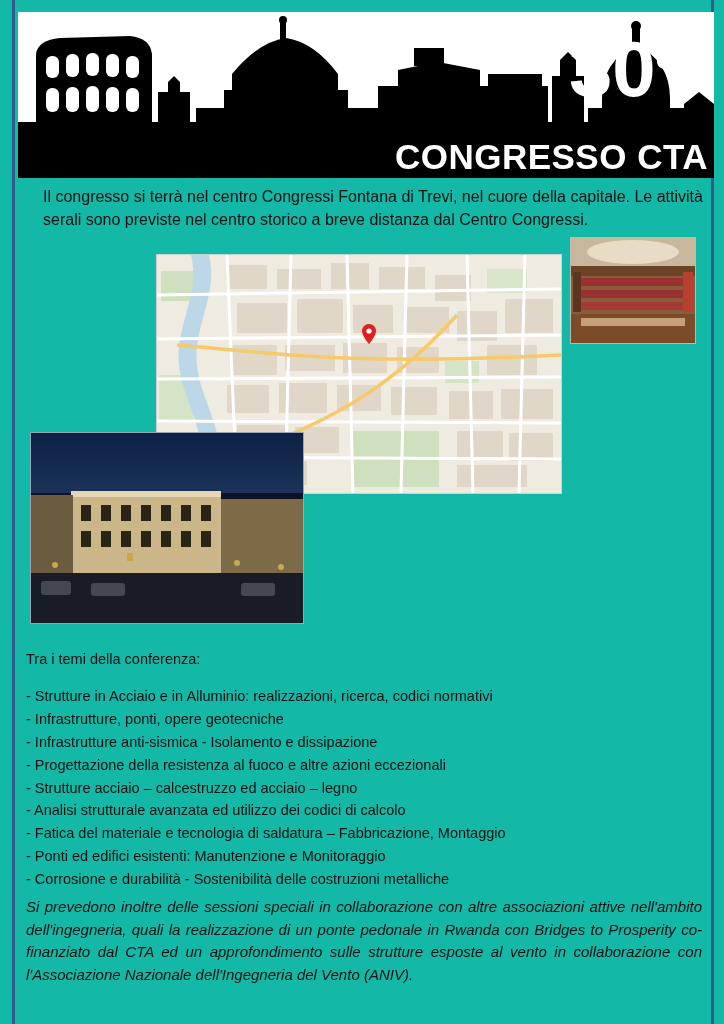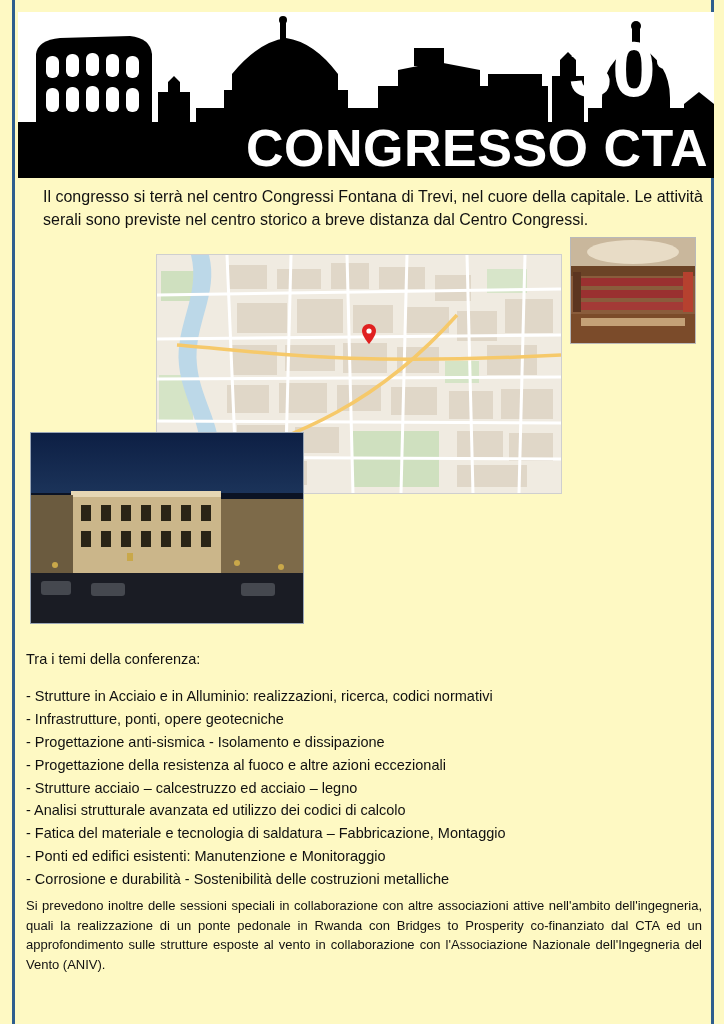--- a/index.html
+++ b/index.html
@@ -12,21 +12,21 @@
     height: 1024px;
     font-family: "Liberation Sans", sans-serif;
     color: #1a1a1a;
     position: relative;
     overflow: hidden;
   }
   .page {
     position: relative;
     width: 724px;
     height: 1024px;
-    background: #fef9c3;
+    background: #14b8a6;
     box-sizing: border-box;
   }
   
   .left-rule {
     position: absolute;
     left: 12px;
     top: 0;
     width: 3px;
     height: 1024px;
     background: #2e5e8e;
@@ -50,21 +50,21 @@
     overflow: hidden;
     background: #ffffff;
   }
   .banner svg {
     display: block;
   }
   .banner-title {
     position: absolute;
     right: 6px;
     bottom: 4px;
-    font-size: 52px;
+    font-size: 35px;
     line-height: 1;
     font-weight: bold;
     color: #ffffff;
     letter-spacing: 0.5px;
     font-family: "Liberation Sans", sans-serif;
     white-space: nowrap;
   }
   .banner-number {
     position: absolute;
     right: 40px;
@@ -151,24 +151,25 @@
   .topics li {
     white-space: nowrap;
   }
 
   
   .closing {
     position: absolute;
     left: 26px;
     top: 896px;
     width: 676px;
-    font-size: 13px;
+    font-size: 15px;
     line-height: 1.5;
     color: #111111;
     text-align: justify;
+    font-style: italic;
   }
 </style>
 </head>
 <body>
 
 <div class="page">
 
   <div class="left-rule"></div>
   <div class="right-rule"></div>
 
@@ -354,21 +355,21 @@
         <rect x="210" y="150" width="34" height="13" rx="3"></rect>
       </g>
     </svg>
   </div>
 
   <div class="topics">
     <p class="lead">Tra i temi della conferenza:</p>
     <ul>
       <li>- Strutture in Acciaio e in Alluminio: realizzazioni, ricerca, codici normativi</li>
       <li>- Infrastrutture, ponti, opere geotecniche</li>
-      <li>- Progettazione anti-sismica - Isolamento e dissipazione</li>
+      <li>- Infrastrutture anti-sismica - Isolamento e dissipazione</li>
       <li>- Progettazione della resistenza al fuoco e altre azioni eccezionali</li>
       <li>- Strutture acciaio – calcestruzzo ed acciaio – legno</li>
       <li>- Analisi strutturale avanzata ed utilizzo dei codici di calcolo</li>
       <li>- Fatica del materiale e tecnologia di saldatura – Fabbricazione, Montaggio</li>
       <li>- Ponti ed edifici esistenti: Manutenzione e Monitoraggio</li>
       <li>- Corrosione e durabilità -  Sostenibilità delle costruzioni metalliche</li>
     </ul>
   </div>
 
   <div class="closing">Si prevedono inoltre delle sessioni speciali in collaborazione con altre associazioni attive nell'ambito dell'ingegneria, quali la realizzazione di un ponte pedonale in Rwanda con Bridges to Prosperity co-finanziato dal CTA ed un approfondimento sulle strutture esposte al vento in collaborazione con l'Associazione Nazionale dell'Ingegneria del Vento (ANIV).</div>

